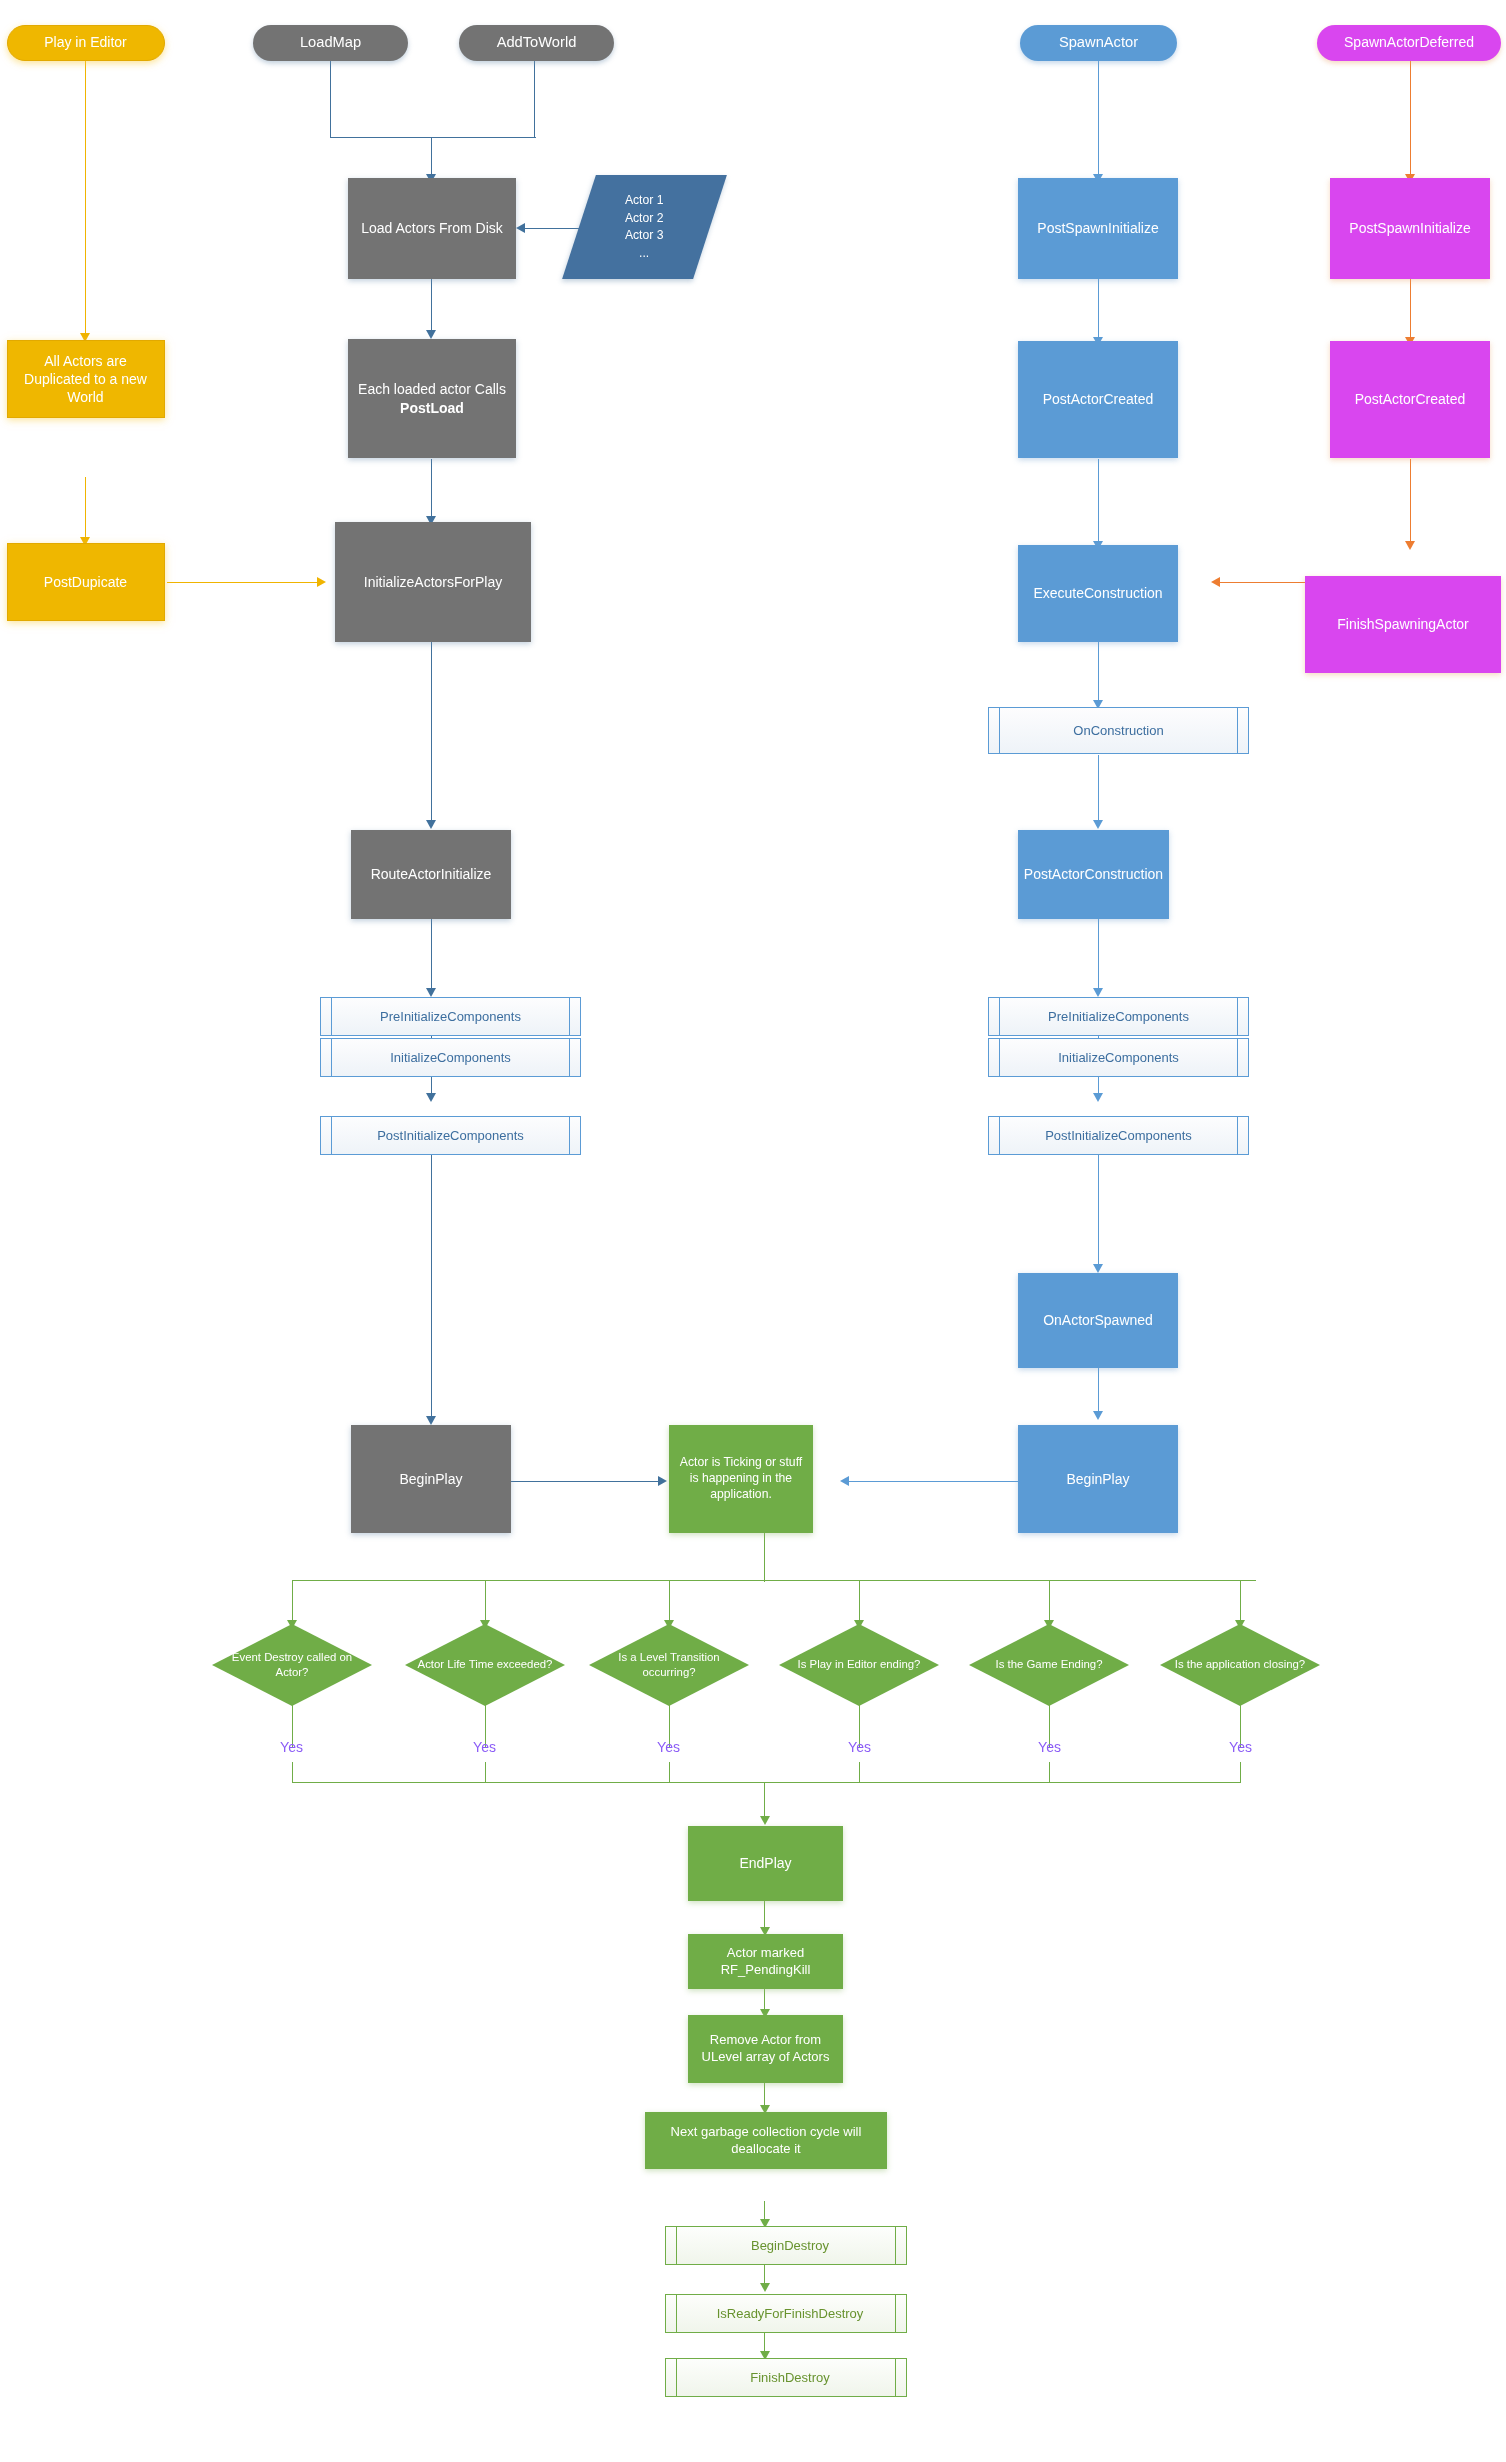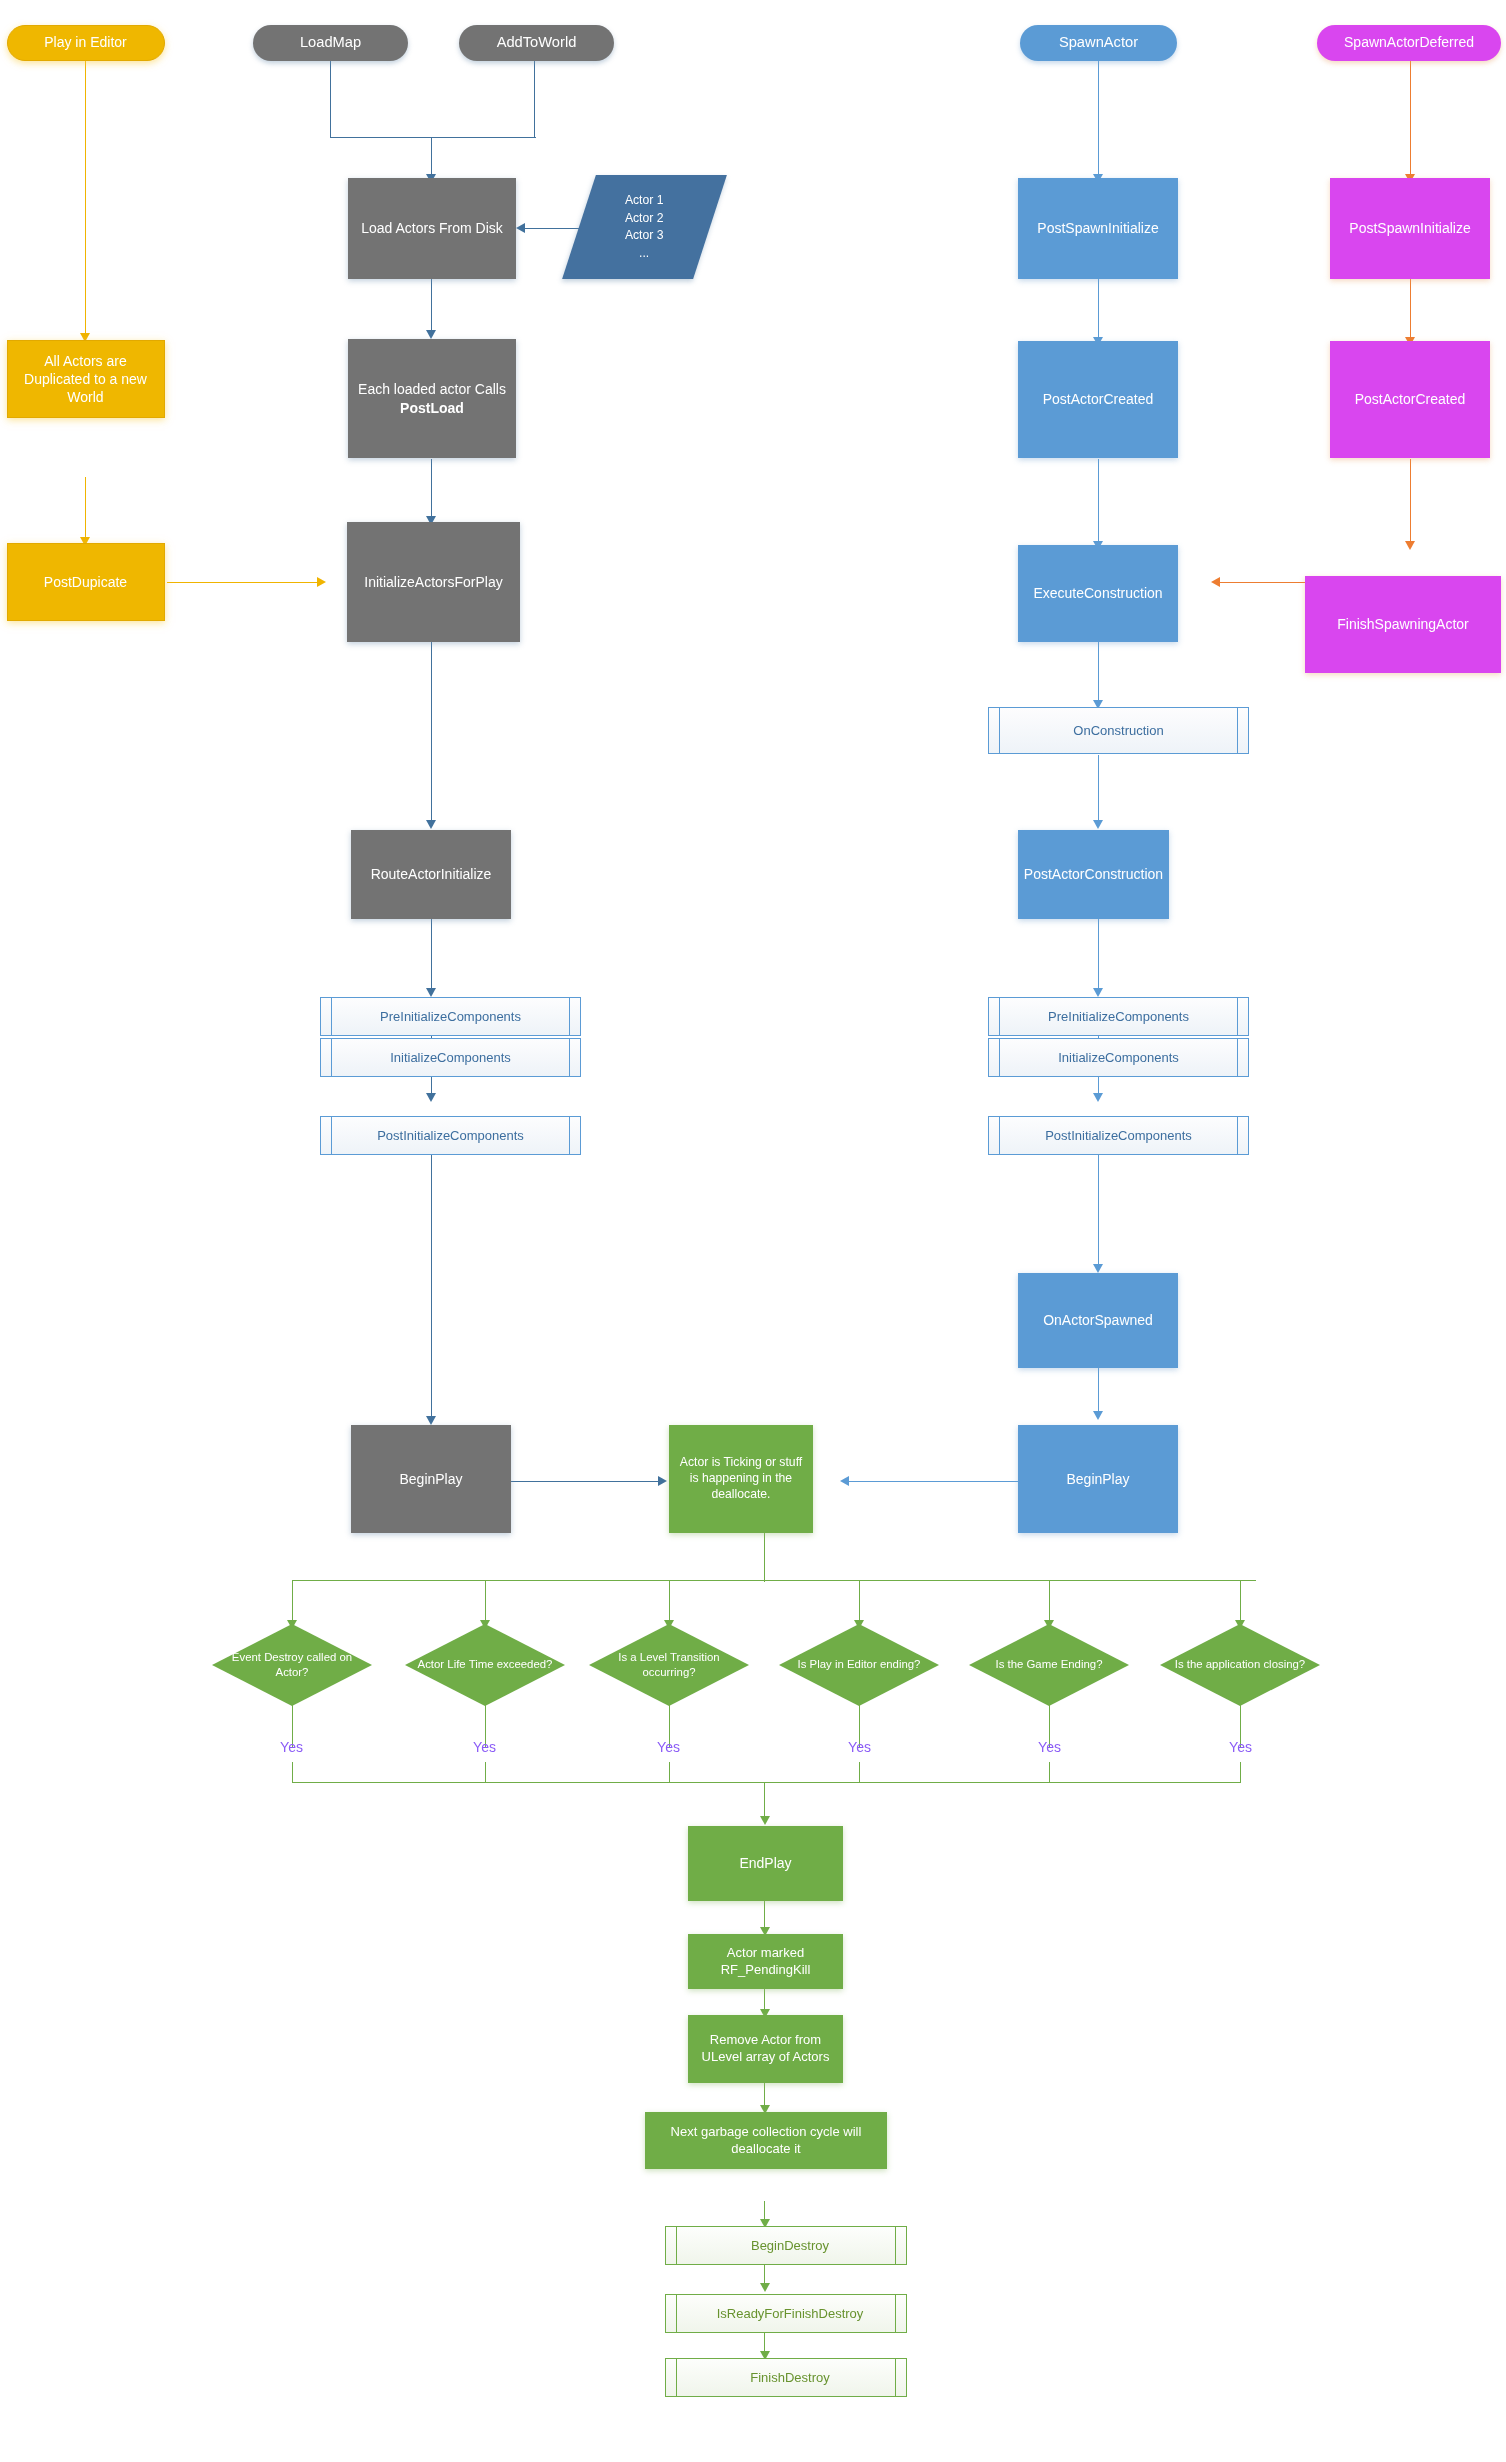--- a/index.html
+++ b/index.html
@@ -278,21 +278,21 @@
       <div>...</div>
     </div>
   </div>
 
   <div class="node f-darkblue" style="left:348px;top:339px;width:168px;height:119px;font-size:14px;">
     <span class="lbl">
       <span>Each loaded actor Calls </span><b>PostLoad</b>
     </span>
   </div>
 
-  <div class="node f-darkblue" style="left:335px;top:522px;width:173px;height:120px;font-size:14px;margin-left:12px;">
+  <div class="node f-darkblue" style="left:335px;top:522px;width:196px;height:120px;font-size:14px;">
     <span class="lbl">InitializeActorsForPlay</span>
   </div>
 
   <div class="node f-darkblue" style="left:351px;top:830px;width:160px;height:89px;font-size:14px;">
     <span class="lbl">RouteActorInitialize</span>
   </div>
 
   <div class="predef" style="left:300px;top:997px;width:261px;height:39px;font-size:13px;">
     <span>PreInitializeComponents</span>
   </div>
@@ -301,21 +301,21 @@
   </div>
   <div class="predef" style="left:300px;top:1116px;width:261px;height:39px;font-size:13px;">
     <span>PostInitializeComponents</span>
   </div>
 
   <div class="node f-darkblue" style="left:351px;top:1425px;width:160px;height:108px;font-size:14px;">
     <span class="lbl">BeginPlay</span>
   </div>
 
   <div class="node f-green" style="left:669px;top:1425px;width:144px;height:108px;font-size:12.2px;">
-    <span class="lbl">Actor is Ticking or stuff is happening in the deallocate.</span>
+    <span class="lbl">Actor is Ticking or stuff is happening in the application.</span>
   </div>
 
   <div class="node f-blue term" style="left:1020px;top:24.5px;width:157px;height:36px;font-size:14.7px;">
     <span class="lbl">SpawnActor</span>
   </div>
   <div class="node f-blue" style="left:1018px;top:178px;width:160px;height:101px;font-size:14px;">
     <span class="lbl">PostSpawnInitialize</span>
   </div>
   <div class="node f-blue" style="left:1018px;top:341px;width:160px;height:117px;font-size:14px;">
     <span class="lbl">PostActorCreated</span>

